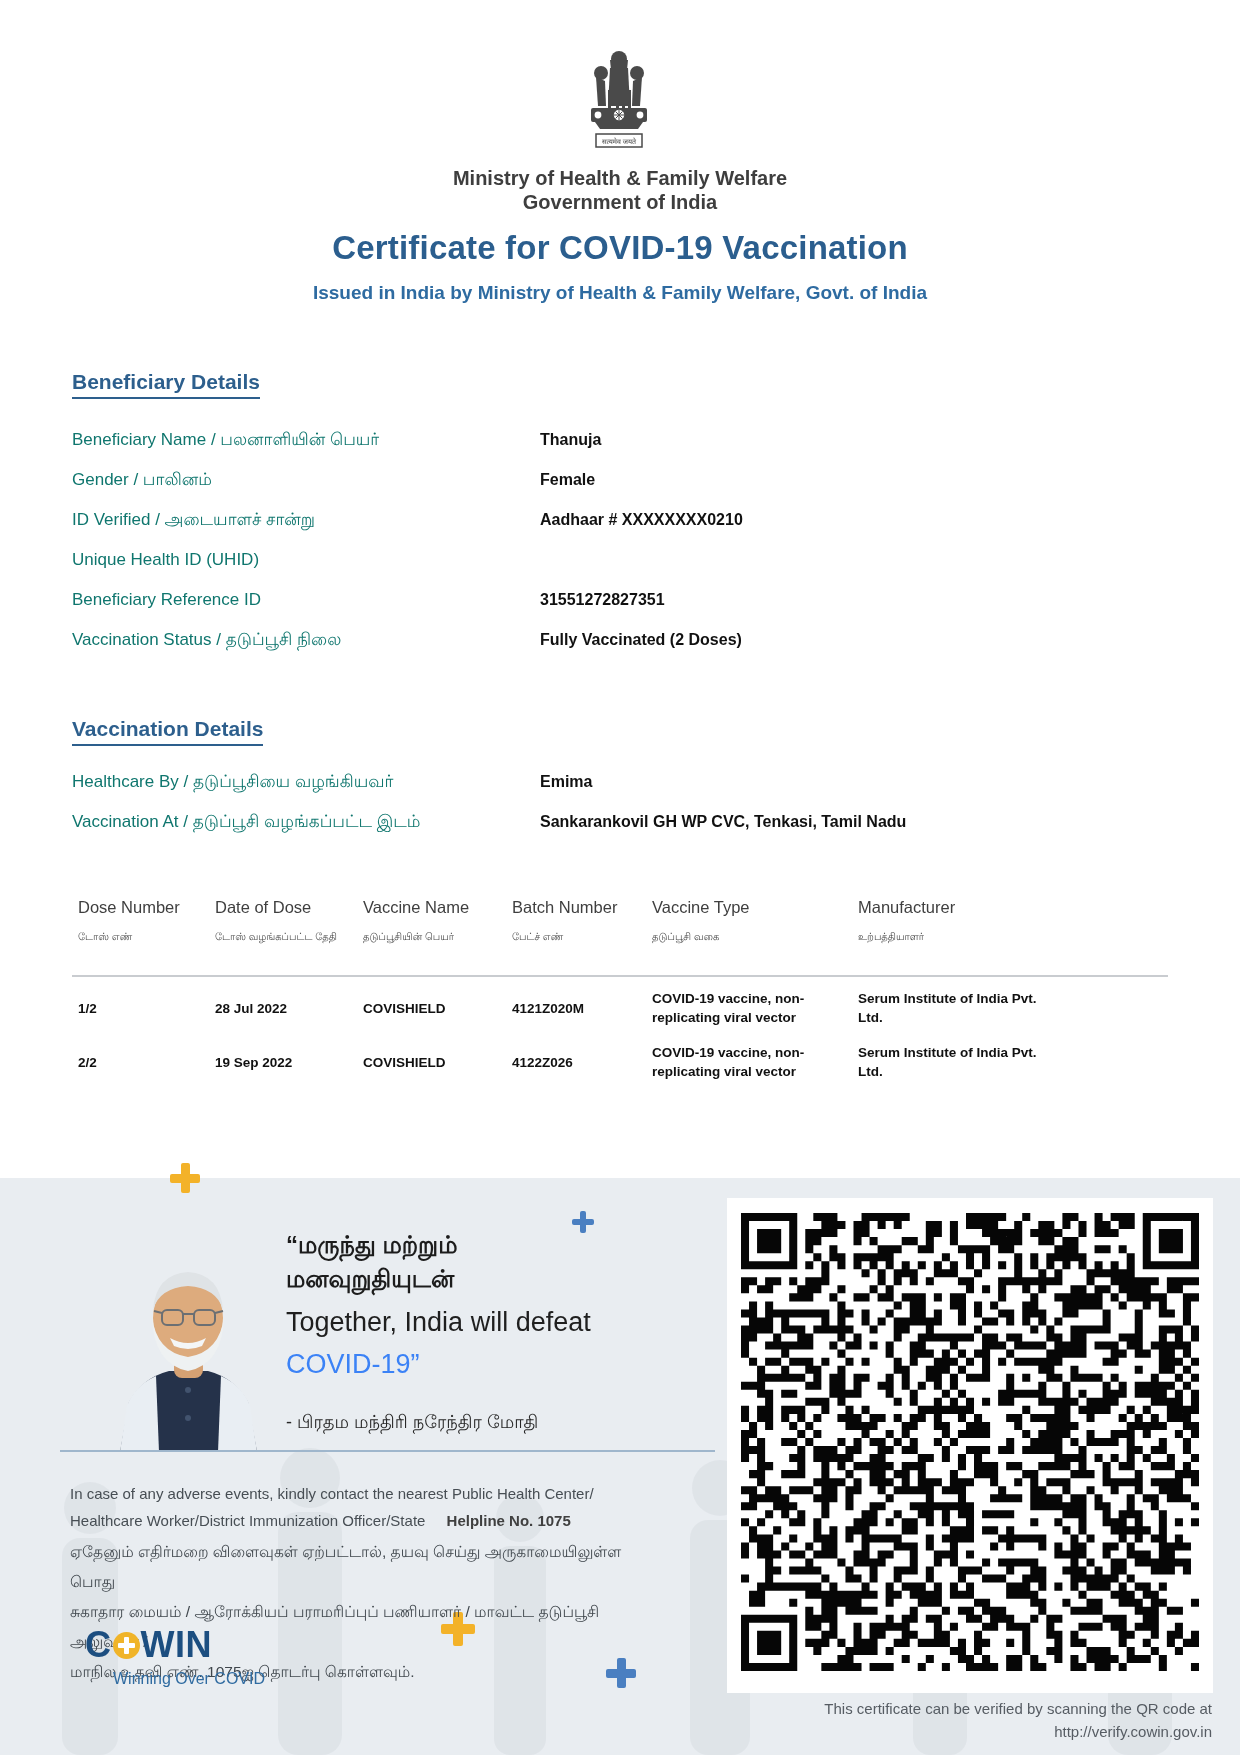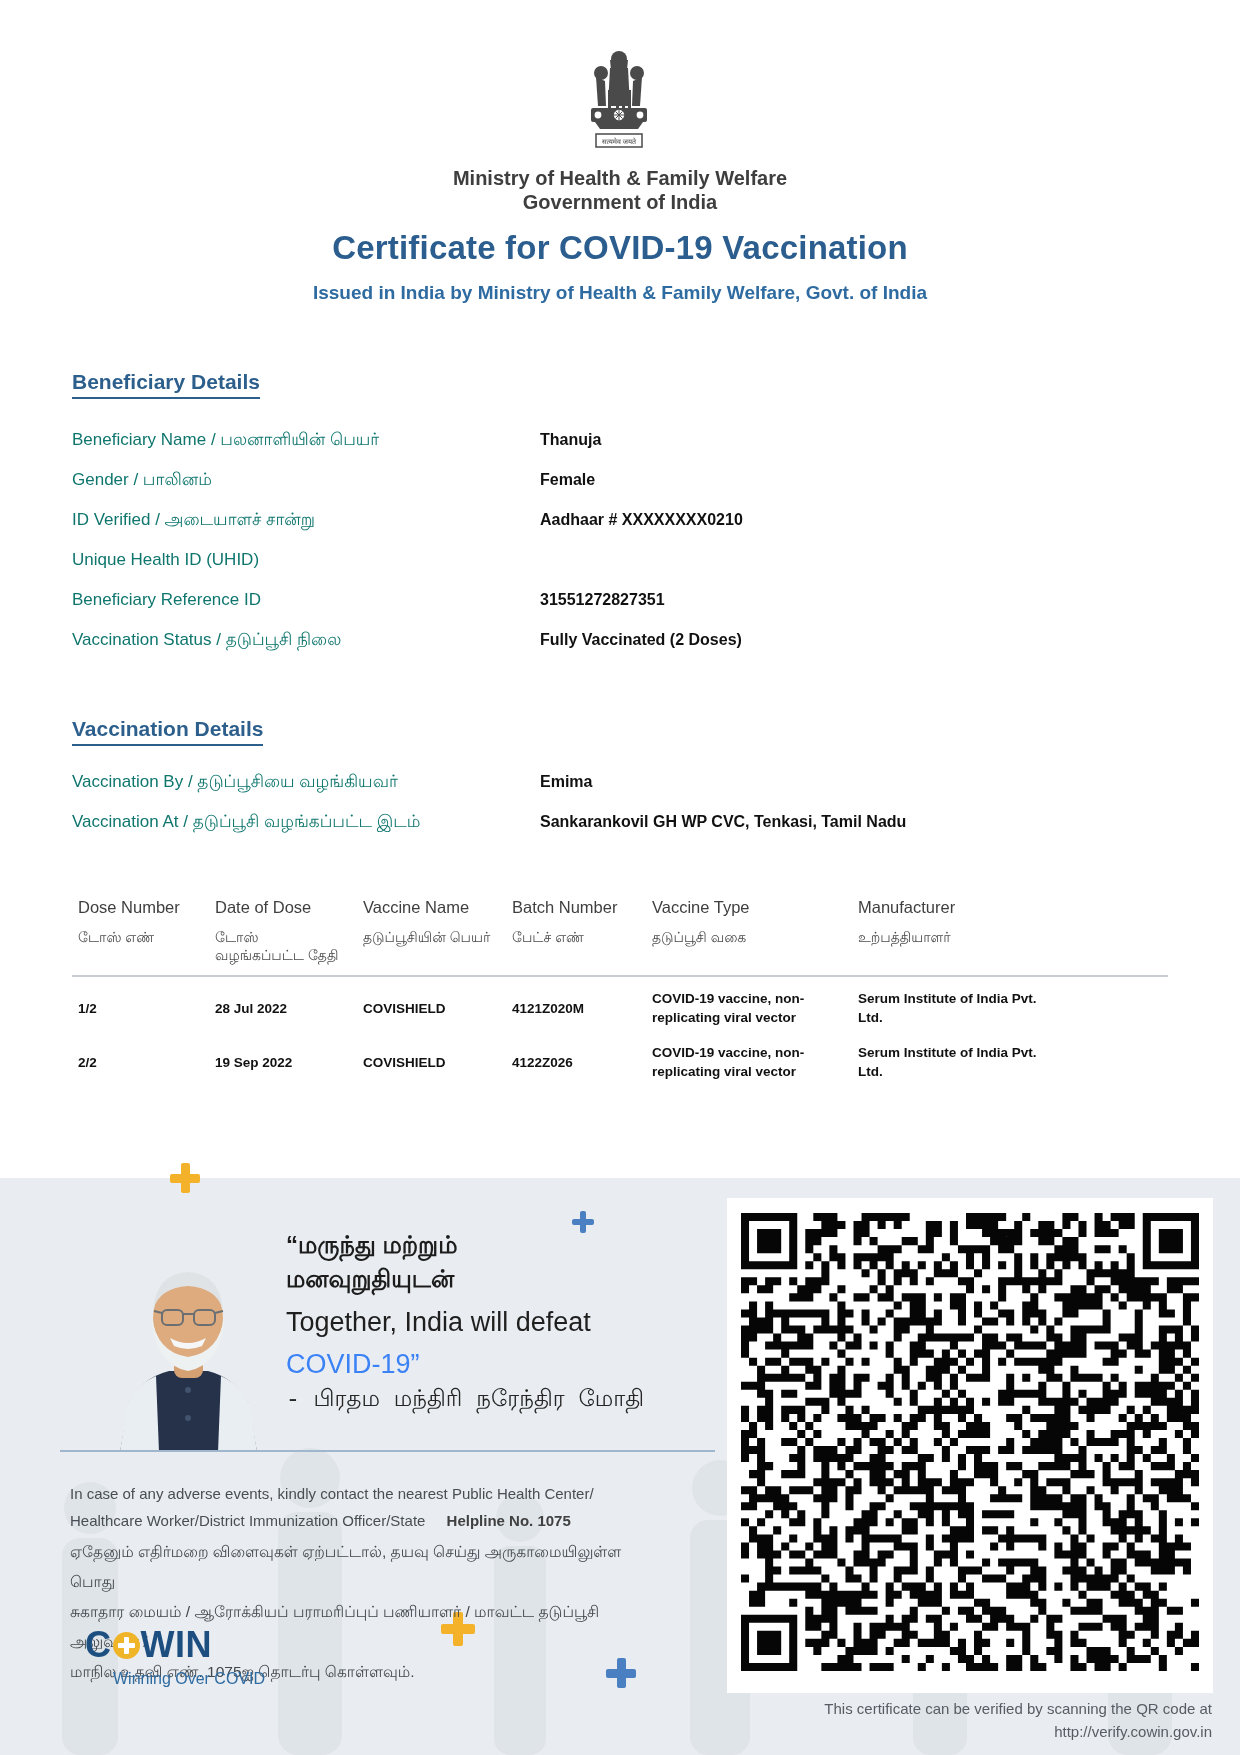--- a/index.html
+++ b/index.html
@@ -20,38 +20,38 @@
   .sec-head{font-size:21px;font-weight:bold;color:#2d5f8d;border-bottom:2px solid #2d5f8d;
             padding-bottom:3px;display:inline-block;}
   .kv-row{position:relative;height:40px;}
   .kv-label{position:absolute;left:0;top:50%;transform:translateY(-50%);
             font-size:17px;color:#0f766e;white-space:nowrap;}
   .kv-value{position:absolute;left:468px;top:50%;transform:translateY(-50%);
             font-size:16px;font-weight:bold;color:#111;white-space:nowrap;}
 
   
   .th-en{position:absolute;font-size:16.5px;color:#3f3f3f;}
-  .th-ta{position:absolute;font-size:14px;color:#4b4b4b;line-height:18px;}
+  .th-ta{position:absolute;font-size:10px;color:#4b4b4b;line-height:18px;}
   .t-rule{position:absolute;background:#c9ccd0;height:2px;}
   .t-row{position:absolute;height:54px;}
   .t-cell{position:absolute;top:50%;transform:translateY(-50%);
           font-size:13.5px;font-weight:bold;color:#111;line-height:19px;}
 
   
   .footer{position:absolute;left:0;top:1178px;width:1240px;height:577px;background:#e9edf1;overflow:hidden;}
   .plus{position:absolute;}
   .plus::before,.plus::after{content:"";position:absolute;background:var(--c);border-radius:2px;}
   .plus::before{left:0;right:0;top:35%;bottom:35%;}
   .plus::after{top:0;bottom:0;left:35%;right:35%;}
 
   .quote{position:absolute;left:286px;top:1228px;width:430px;}
   .q-ta{font-size:24px;font-weight:bold;color:#1c1c1c;line-height:34px;}
   .q-en1{font-size:27px;color:#1f1f1f;line-height:40px;margin-top:6px;}
   .q-en2{font-size:27px;color:#3b82f6;line-height:44px;}
-  .q-attr{font-size:23px;color:#262626;margin-top:1px;font-family:Liberation Mono, monospace;}
+  .q-attr{font-size:18px;color:#262626;margin-top:26px;}
 
   .sep{position:absolute;left:60px;top:1450px;width:655px;height:2px;background:#9fb6cc;}
 
   .adverse{position:absolute;left:70px;top:1480px;width:585px;font-size:15px;
            color:#474e54;line-height:27px;}
   .adverse b{color:#404040;padding-left:17px;}
   .tamil-para{position:absolute;left:70px;top:1537px;width:585px;font-size:15.5px;
               color:#3f464c;line-height:30px;}
 
   .cowin{position:absolute;left:85px;top:1624px;}
@@ -142,21 +142,21 @@
       <span class="kv-value">Fully Vaccinated (2 Doses)</span>
     </div>
   </div>
 
   <div class="abs" style="left:72px;top:717px;">
     <span class="sec-head">Vaccination Details</span>
   </div>
 
   <div class="abs" style="left:72px;top:762px;width:1096px;">
     <div class="kv-row">
-      <span class="kv-label">Vaccination By / தடுப்பூசியை வழங்கியவர்</span>
+      <span class="kv-label">Healthcare By / தடுப்பூசியை வழங்கியவர்</span>
       <span class="kv-value">Emima</span>
     </div>
     <div class="kv-row">
       <span class="kv-label">Vaccination At / தடுப்பூசி வழங்கப்பட்ட இடம்</span>
       <span class="kv-value">Sankarankovil GH WP CVC, Tenkasi, Tamil Nadu</span>
     </div>
   </div>
 
   <div>
 

